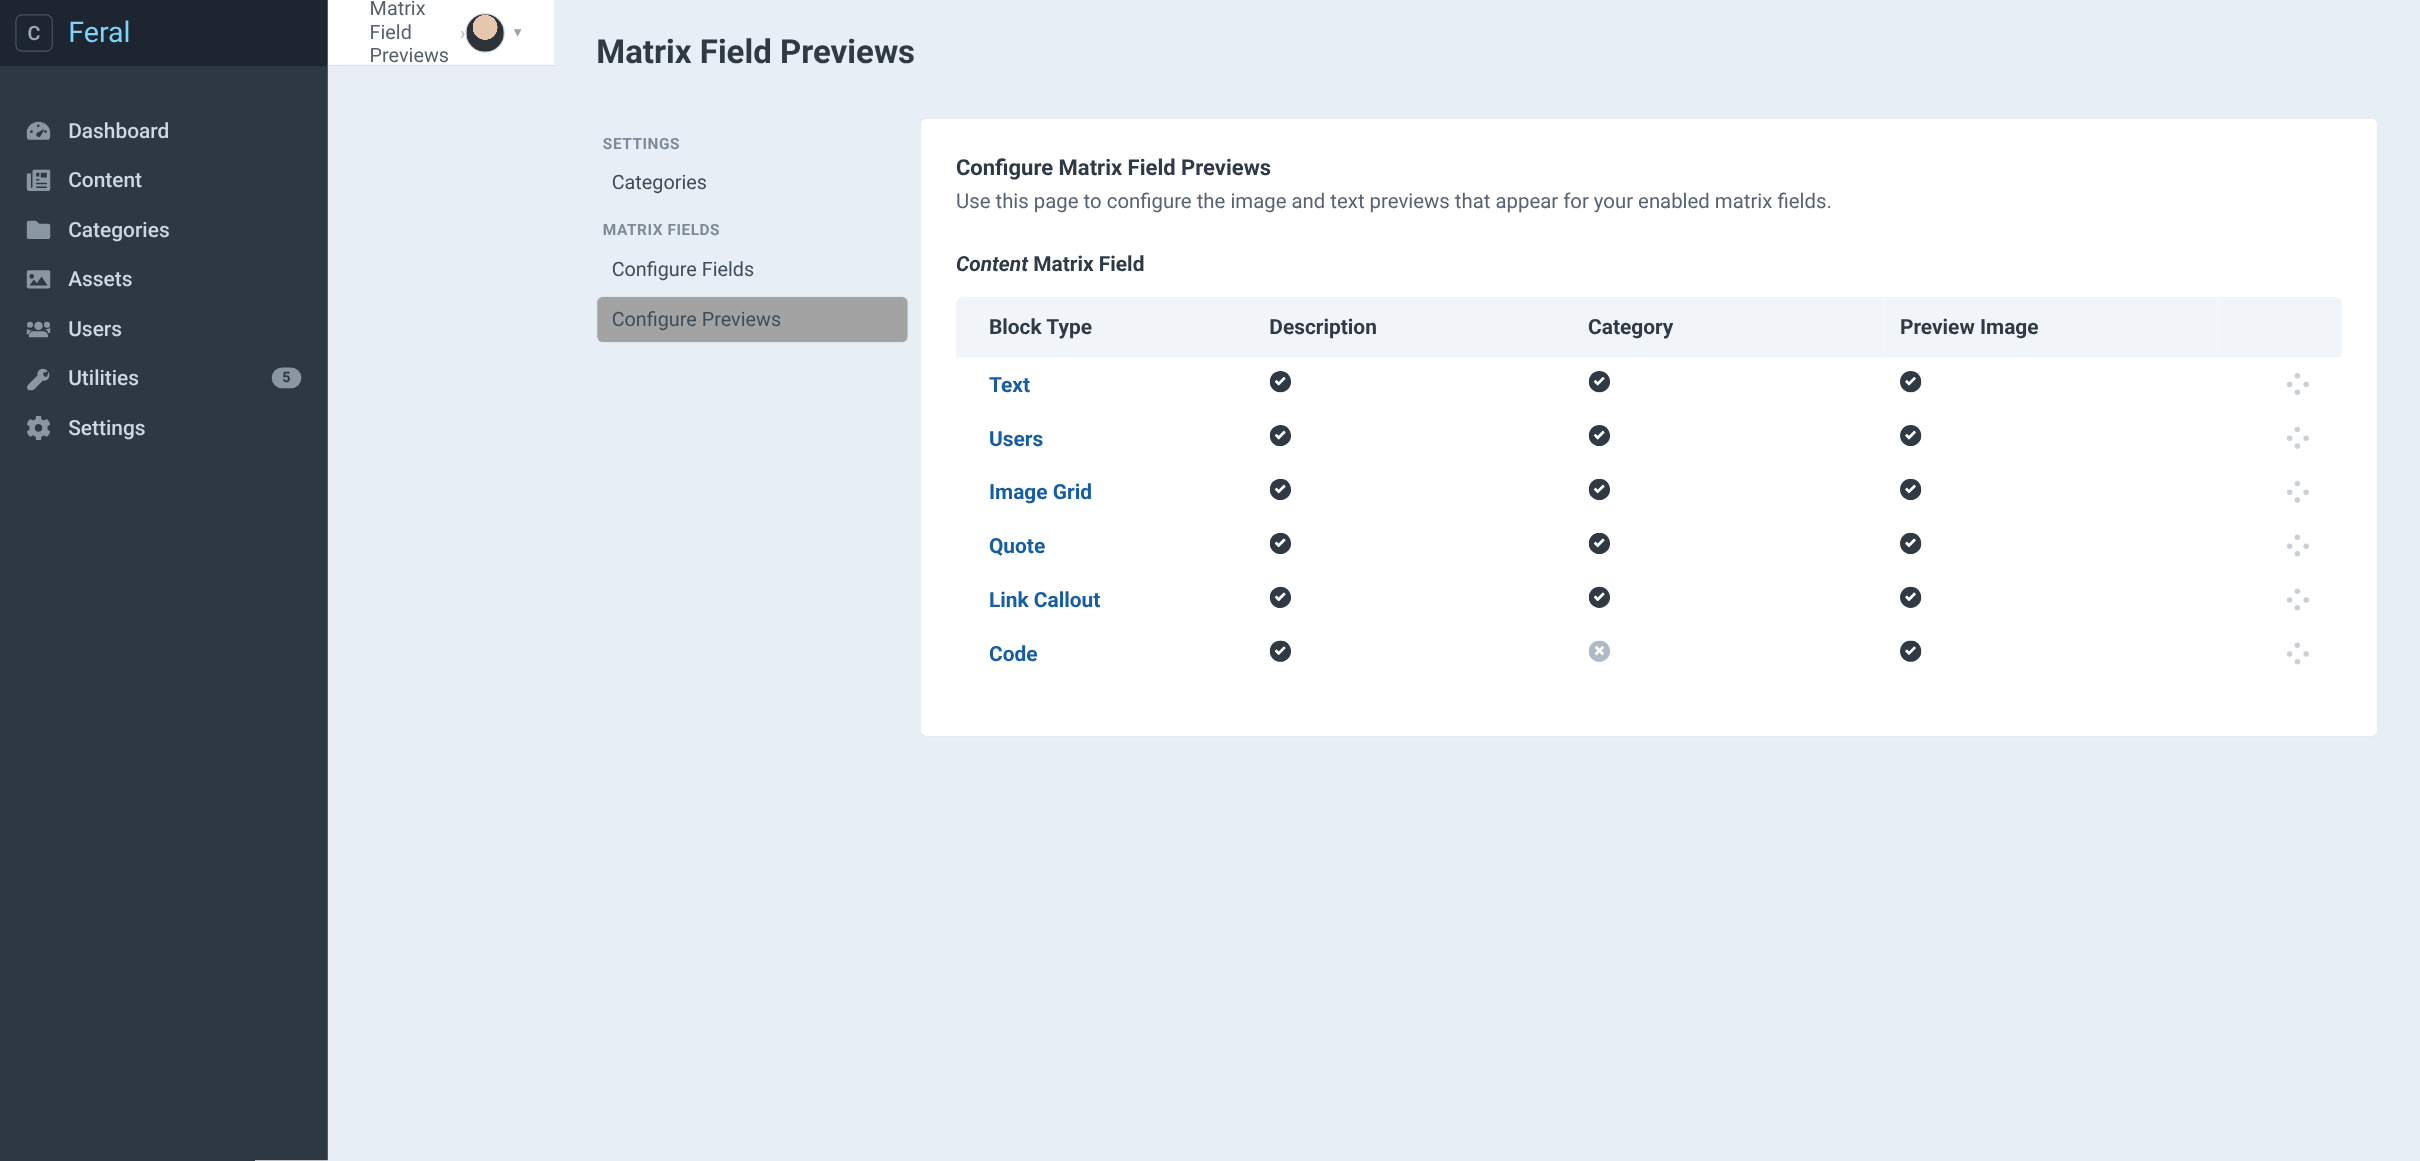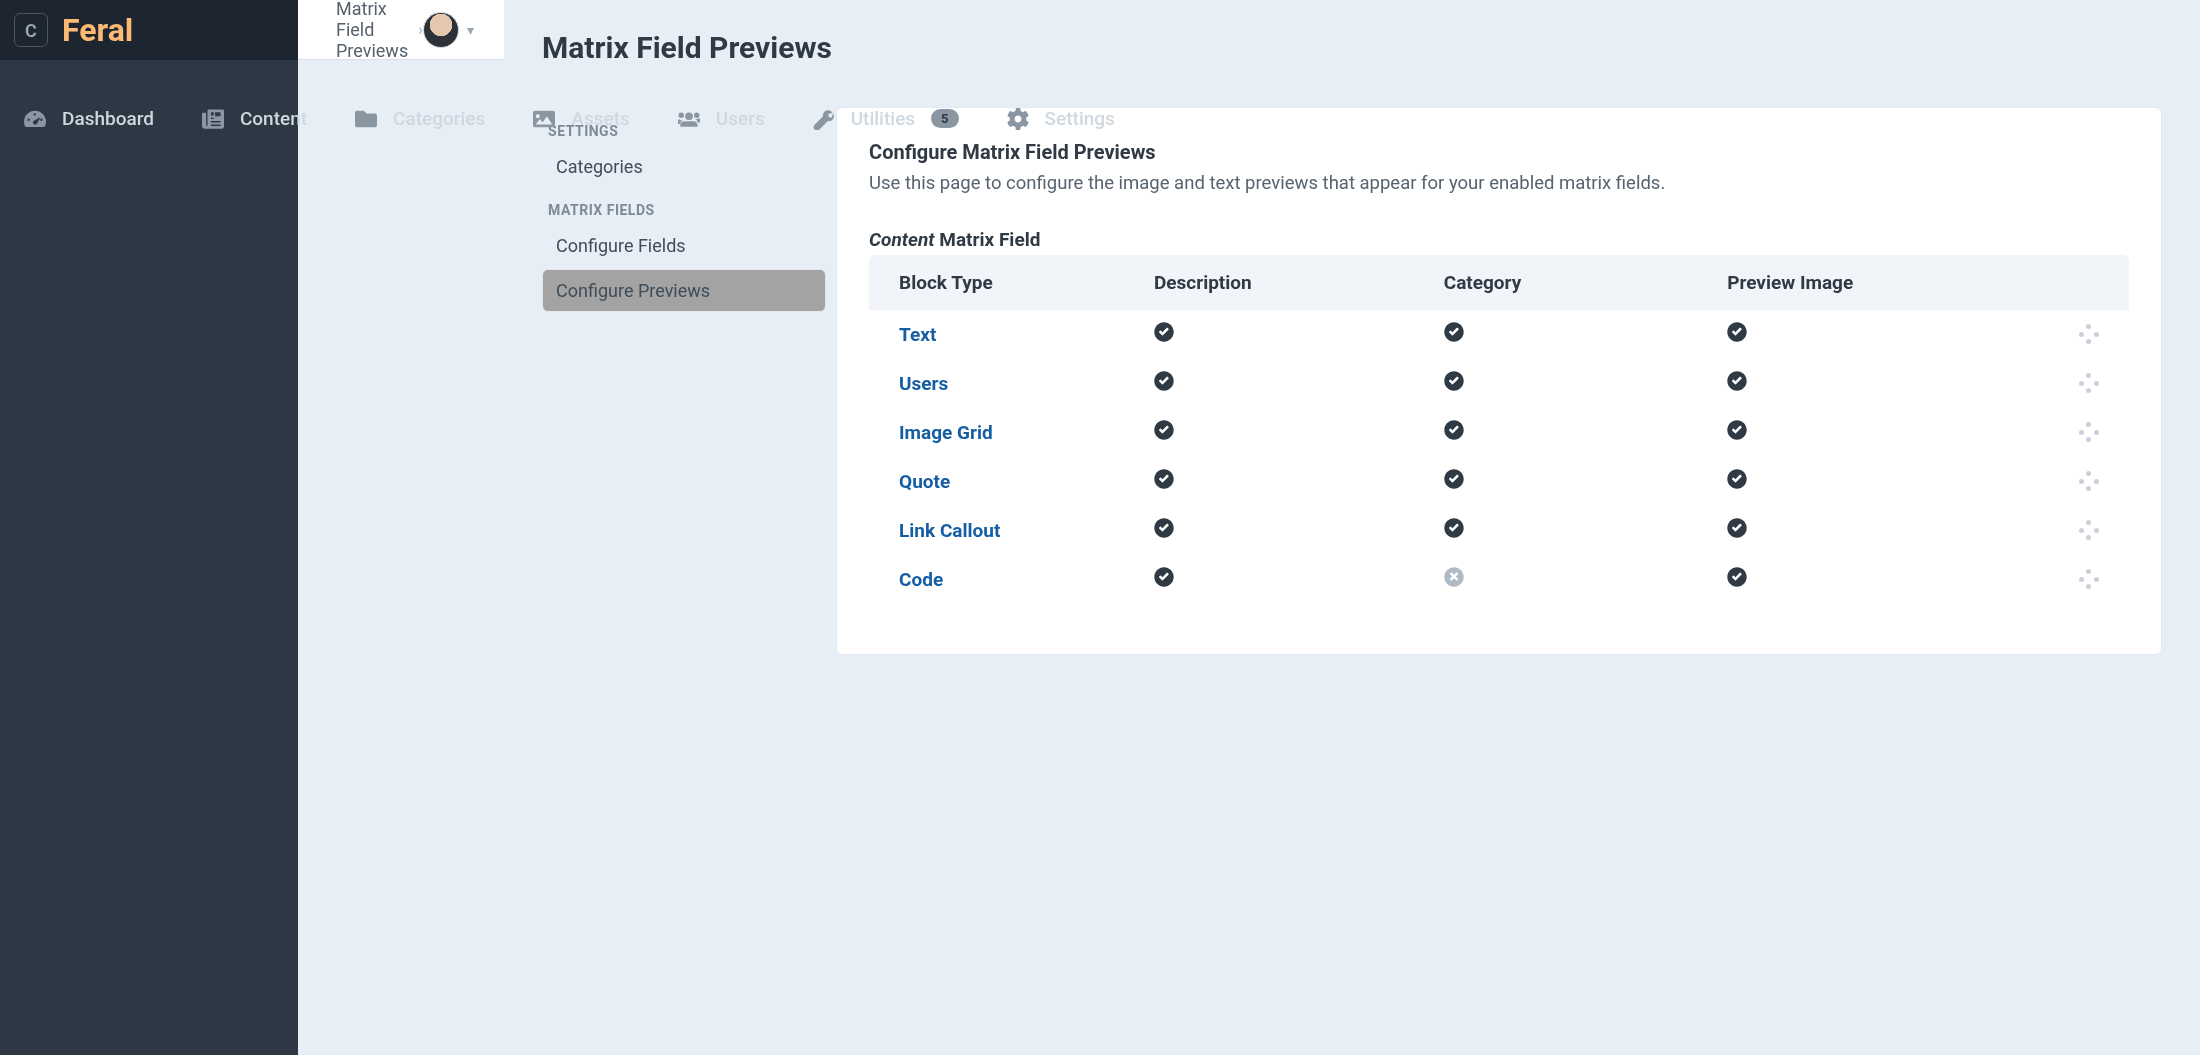--- a/index.html
+++ b/index.html
@@ -33,22 +33,22 @@
     }
     .brand-box {
       width: 34px; height: 34px;
       border: 1px solid #4a5661;
       border-radius: 6px;
       display: flex; align-items: center; justify-content: center;
       color: #9aa6b2;
       font-weight: 600;
       font-size: 18px;
     }
-    .brand-name { color: #fdba74; font-weight: 700; font-size: 32px; }
-    .nav { padding: 36px 0 0 0; display: flex; flex-direction: row; gap: 0; }
+    .brand-name { color: #7dd3fc; font-weight: 400; font-size: 26px; }
+    .nav { padding: 36px 0 0 0; display: flex; flex-direction: column; gap: 0; }
     .nav-item {
       display: flex; align-items: center;
       padding: 11px 24px;
       gap: 16px;
       color: #cfd8e0;
       font-size: 19px;
       font-weight: 500;
       cursor: pointer;
       position: relative;
     }
@@ -117,21 +117,21 @@
     .panel {
       flex: 1;
       background: #fff;
       border-radius: 6px;
       border: 1px solid #e3e9f0;
       padding: 32px 32px 50px 32px;
     }
     .panel-title { font-size: 20px; font-weight: 700; color: #2f3a45; margin-bottom: 6px; }
     .panel-sub { font-size: 18.5px; color: #576370; line-height:1.5; margin-bottom: 30px; }
 
-    .section-head { font-size: 19px; color:#2f3a45; margin-bottom: 4px; }
+    .section-head { font-size: 19px; color:#2f3a45; margin-bottom: 19px; }
     .section-head .ital { font-style: italic; font-weight: 700; }
     .section-head .norm { font-weight: 700; }
 
     table.grid { width: 100%; border-collapse: collapse; table-layout: fixed; }
     table.grid col.col-name  { width: 21.5%; }
     table.grid col.col-desc  { width: 23%; }
     table.grid col.col-cat   { width: 22.5%; }
     table.grid col.col-prev  { width: 24%; }
     table.grid col.col-drag  { width: 9%; }
 

